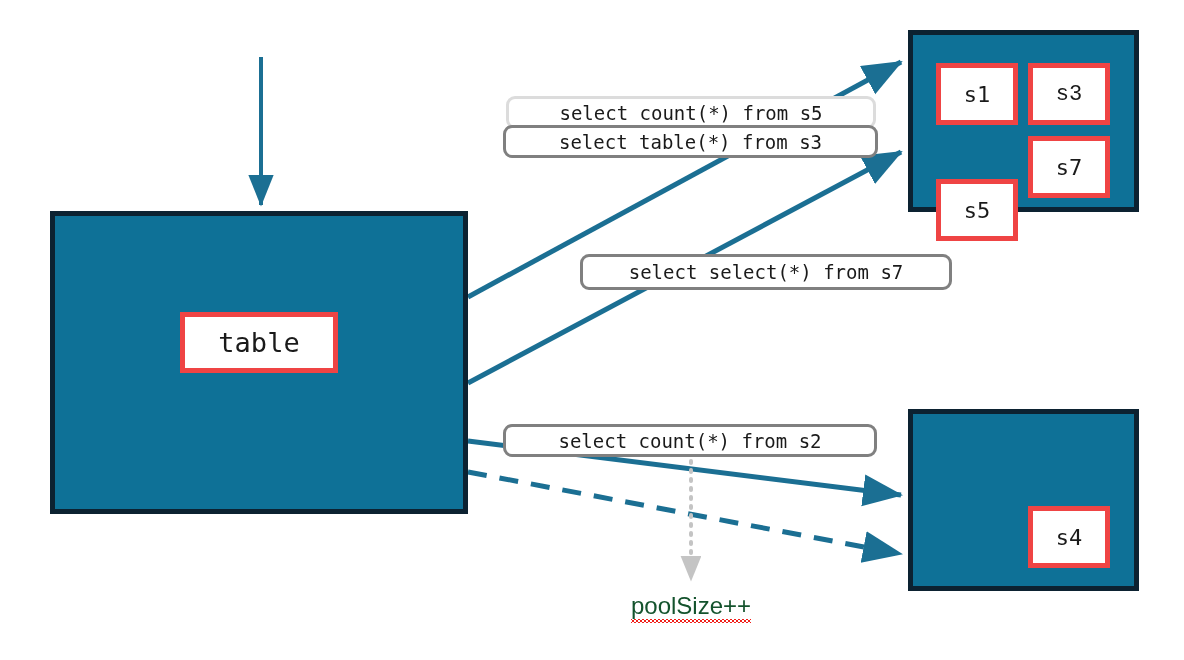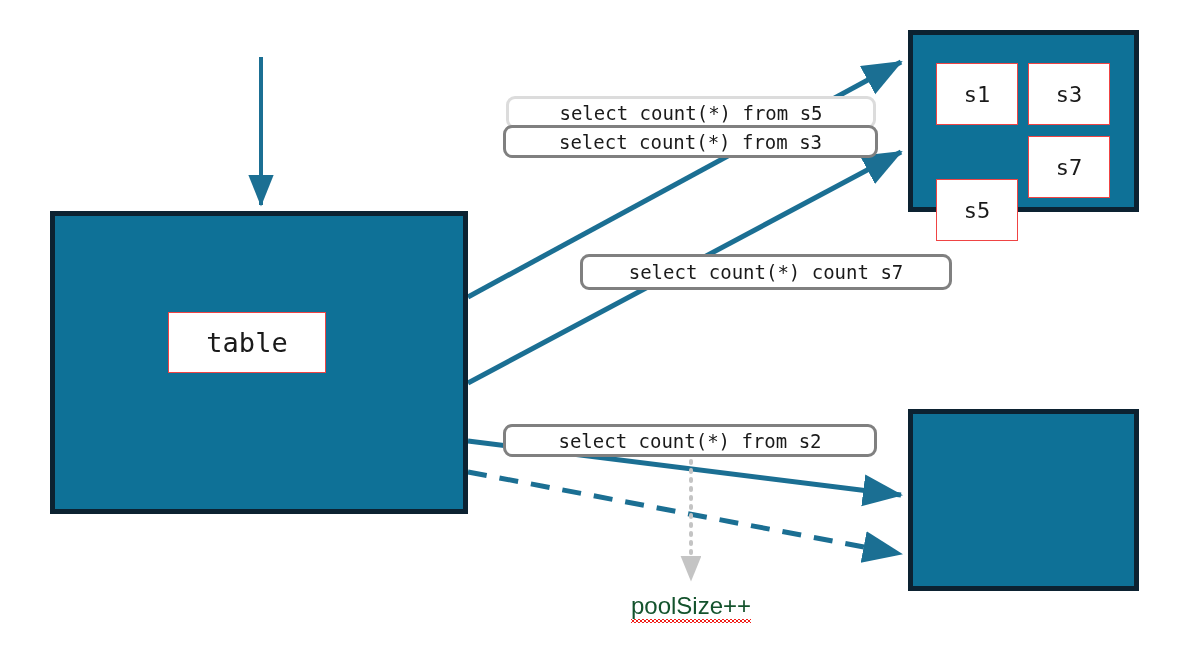--- a/index.html
+++ b/index.html
@@ -32,39 +32,39 @@
     box-sizing: border-box;
   }
   #pool-main   { left: 50px;  top: 211px; width: 418px; height: 303px; }
   #pool-top    { left: 908px; top: 30px;  width: 231px; height: 182px; }
   #pool-bottom { left: 908px; top: 409px; width: 231px; height: 182px; }
 
   
   .node {
     position: absolute;
     background: #ffffff;
-    border: 1px solid #ef4444;
+    border: 5px solid #ef4444;
     box-sizing: border-box;
     display: flex;
     align-items: center;
     justify-content: center;
     color: #1a1a1a;
     font-family: "DejaVu Sans Mono", monospace;
   }
   .node.table-node {
     font-size: 27px;
   }
   .node.sess {
     font-size: 22px;
   }
 
-  #node-table { left: 168px; top: 312px; width: 158px; height: 61px; }
+  #node-table { left: 180px; top: 312px; width: 158px; height: 61px; }
 
   #node-s1 { left: 936px; top: 63px;  width: 82px; height: 62px; }
-  #node-s3 { left: 1028px; top: 63px; width: 82px; height: 62px; }
+  #node-s3 { left: 1028px; top: 63px; width: 82px; height: 62px; font-family: Liberation Mono, monospace; }
   #node-s5 { left: 936px; top: 136px; width: 82px; height: 62px; margin-top: 43px; }
   #node-s7 { left: 1028px; top: 136px; width: 82px; height: 62px; }
 
   #node-s2 { left: 936px; top: 438px; width: 174px; height: 52px; }
   #node-s6 { left: 936px; top: 506px; width: 82px; height: 62px; }
   #node-s4 { left: 1028px; top: 506px; width: 82px; height: 62px; }
 
   
   .label {
     position: absolute;
@@ -151,23 +151,24 @@
   <div class="pool" id="pool-main"></div>
   <div class="node table-node" id="node-table">table</div>
 
   <div class="pool" id="pool-top"></div>
   <div class="node sess" id="node-s1">s1</div>
   <div class="node sess" id="node-s3">s3</div>
   <div class="node sess" id="node-s5">s5</div>
   <div class="node sess" id="node-s7">s7</div>
 
   <div class="pool" id="pool-bottom"></div>
+  <div class="node sess" id="node-s4">s4</div>
 
   <div class="label faded" id="lbl-s5">select count(*) from s5</div>
-  <div class="label" id="lbl-s3">select count(*) from s3</div>
-  <div class="label" id="lbl-s7">select count(*) count s7</div>
+  <div class="label" id="lbl-s3">select table(*) from s3</div>
+  <div class="label" id="lbl-s7">select select(*) from s7</div>
   <div class="label" id="lbl-s2">select count(*) from s2</div>
 
   <div id="pool-size-text">
     <span class="squiggle">poolSize++</span>
   </div>
 
 </div>
 
 </body></html>

